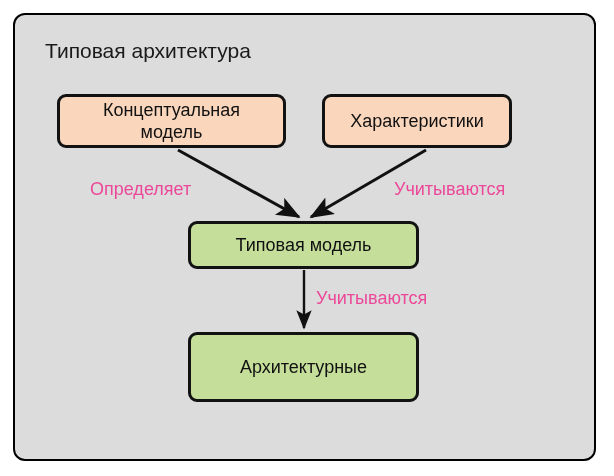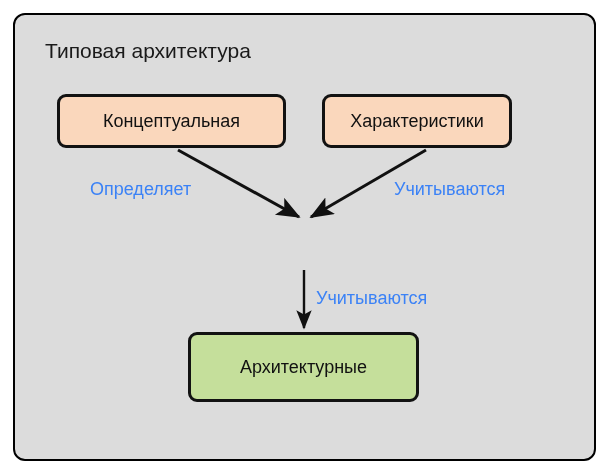--- a/index.html
+++ b/index.html
@@ -77,21 +77,21 @@
     left: 188px;
     top: 332px;
     width: 231px;
     height: 70px;
   }
 
   .edge-label {
     position: absolute;
     font-size: 18px;
     line-height: 22px;
-    color: #3b82f6;
+    color: #ec4899;
     white-space: nowrap;
   }
   #label-defines      { left: 90px;  top: 178px; }
   #label-considered   { left: 394px; top: 178px; }
   #label-described-by { left: 316px; top: 287px; }
 
   #edges {
     position: absolute;
     left: 0;
     top: 0;
@@ -119,27 +119,31 @@
     <line x1="178" y1="150" x2="299" y2="217" stroke="#111111" stroke-width="3" marker-end="url(#arrowhead)"></line>
 
     <line x1="426" y1="150" x2="311" y2="217" stroke="#111111" stroke-width="3" marker-end="url(#arrowhead)"></line>
 
     <line x1="304" y1="270" x2="304" y2="328" stroke="#111111" stroke-width="2.4" marker-end="url(#arrowhead)"></line>
   </svg>
 
   <div class="node orange" id="node-conceptual-model">
     <span>
       <span>Концептуальная</span><br>
+      <span>модель</span>
     </span>
   </div>
 
   <div class="node orange" id="node-characteristics">
     <span>Характеристики</span>
   </div>
 
+  <div class="node green" id="node-typical-model">
+    <span>Типовая модель</span>
+  </div>
 
   <div class="node green" id="node-architectural-views">
     <span>
       <span>Архитектурные</span><br>
     </span>
   </div>
 
   <div class="edge-label" id="label-defines">Определяет</div>
   <div class="edge-label" id="label-considered">Учитываются</div>
   <div class="edge-label" id="label-described-by">Учитываются</div>

